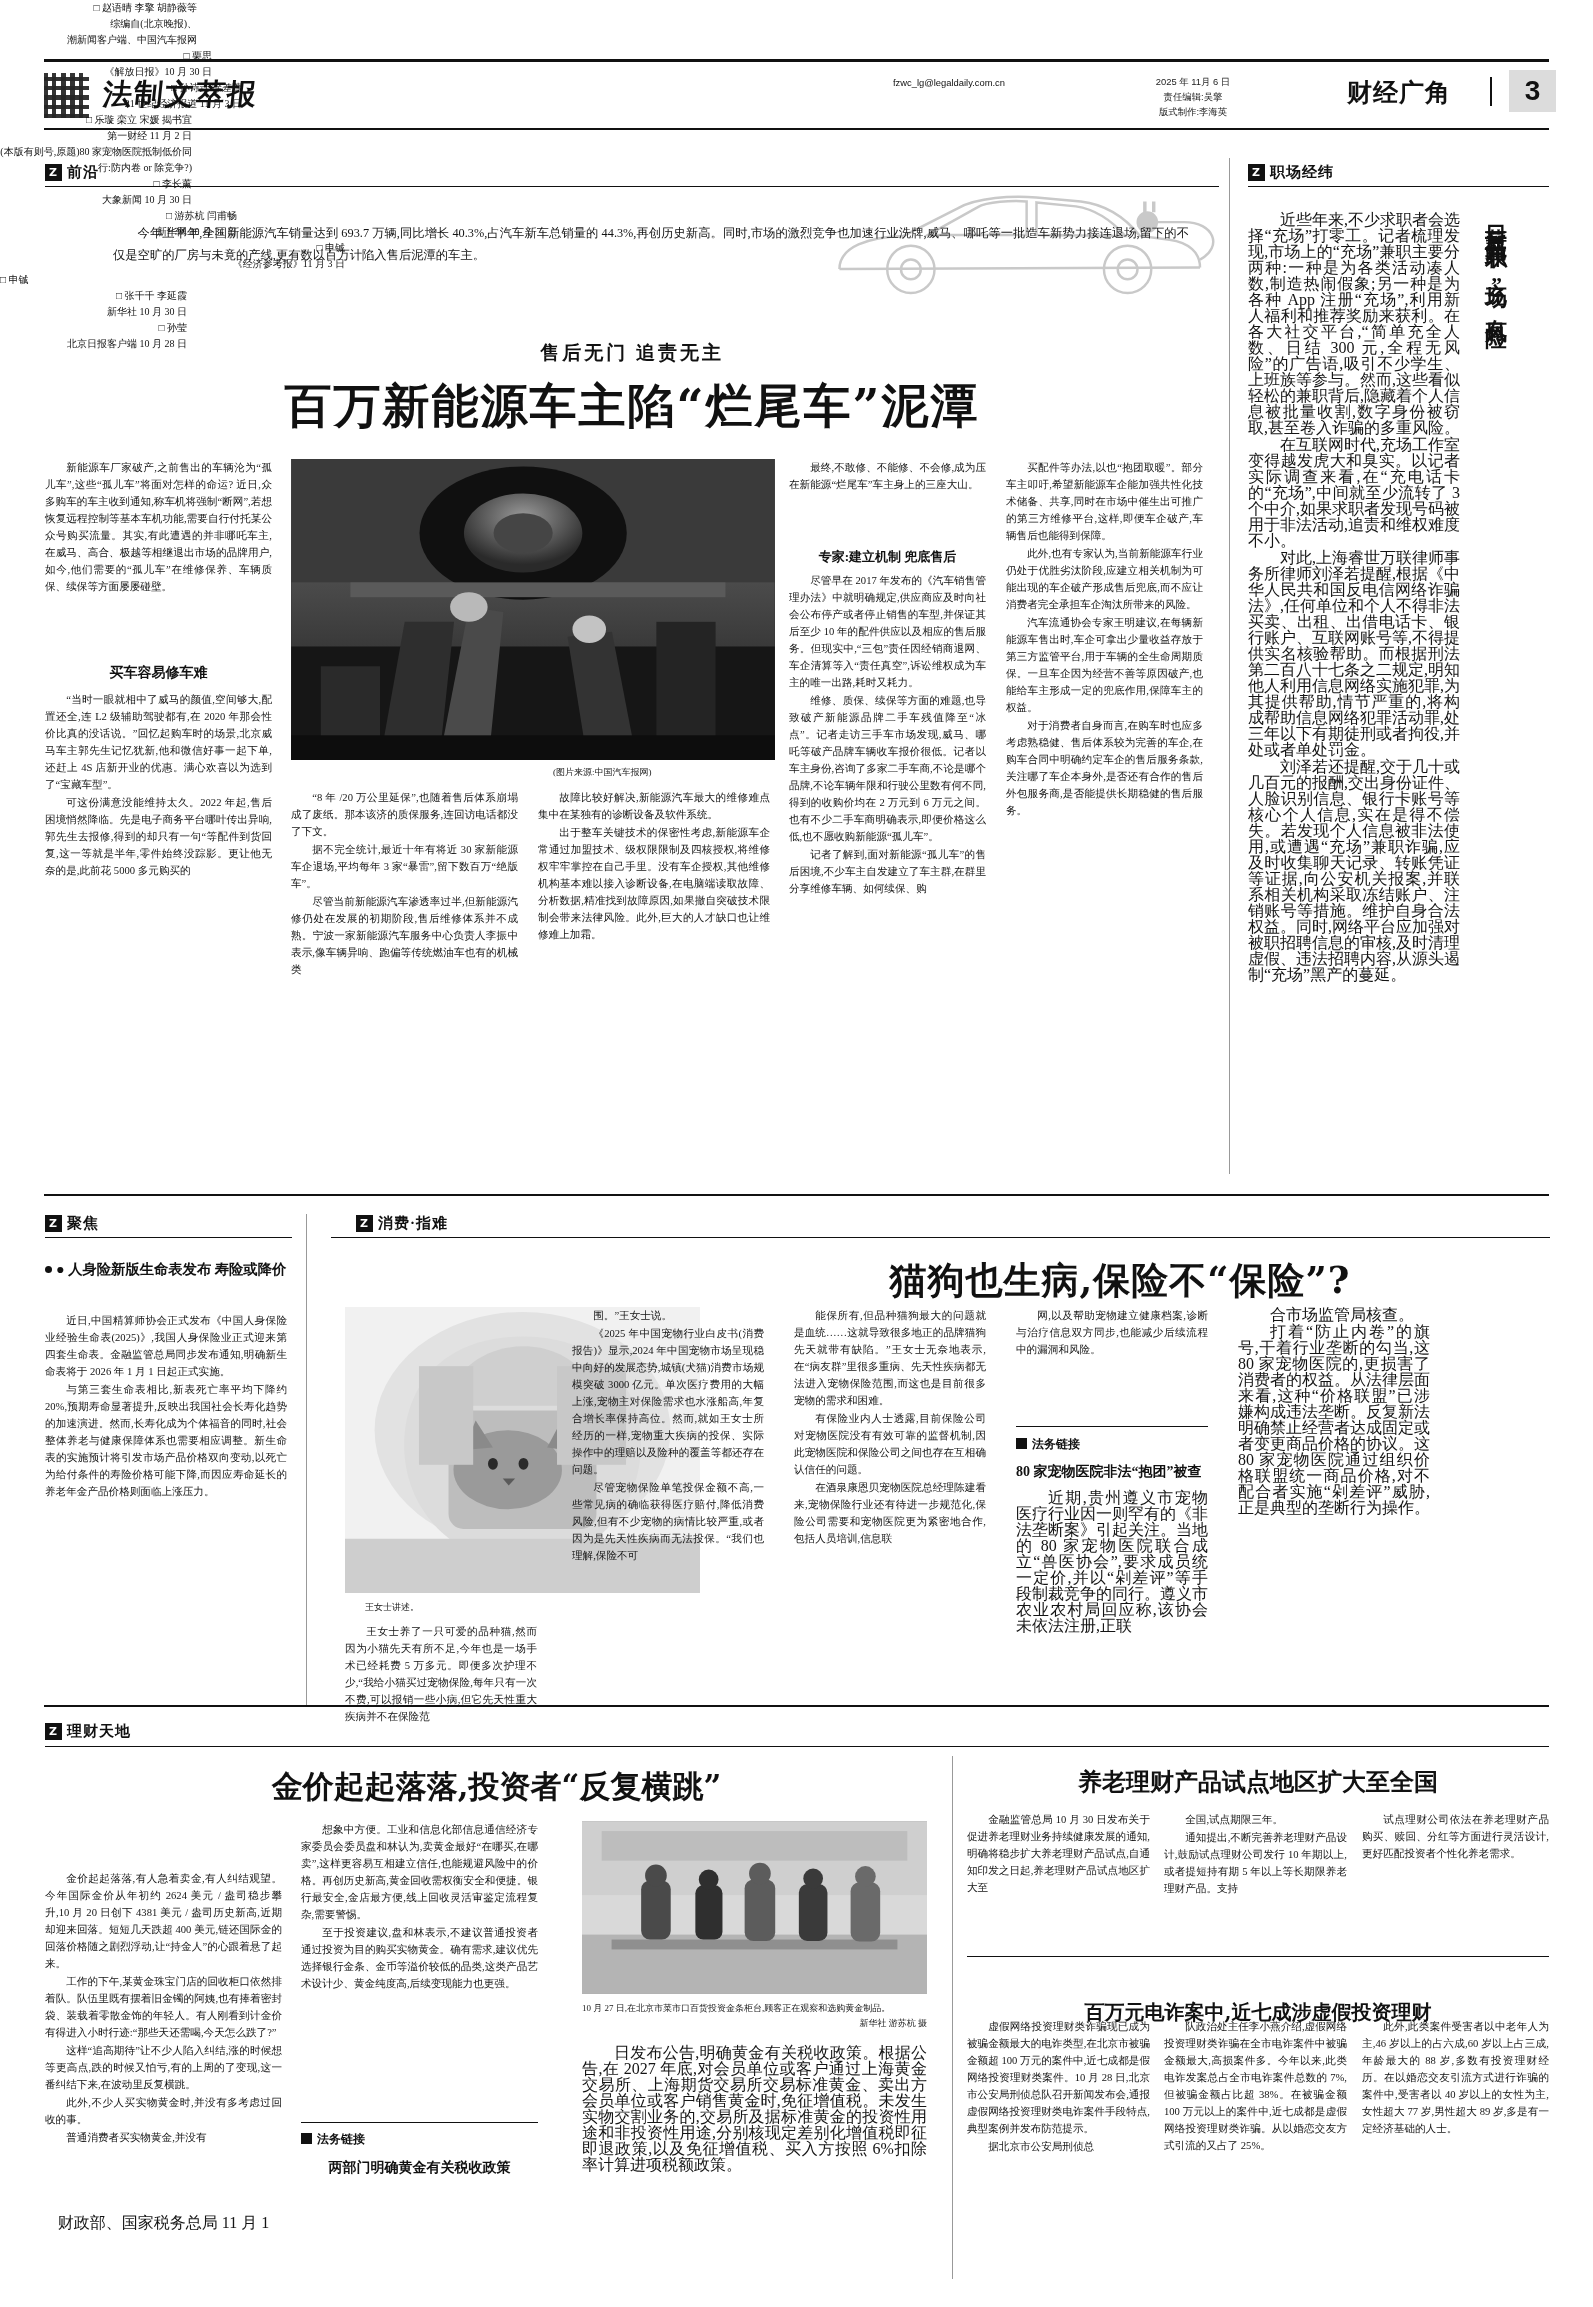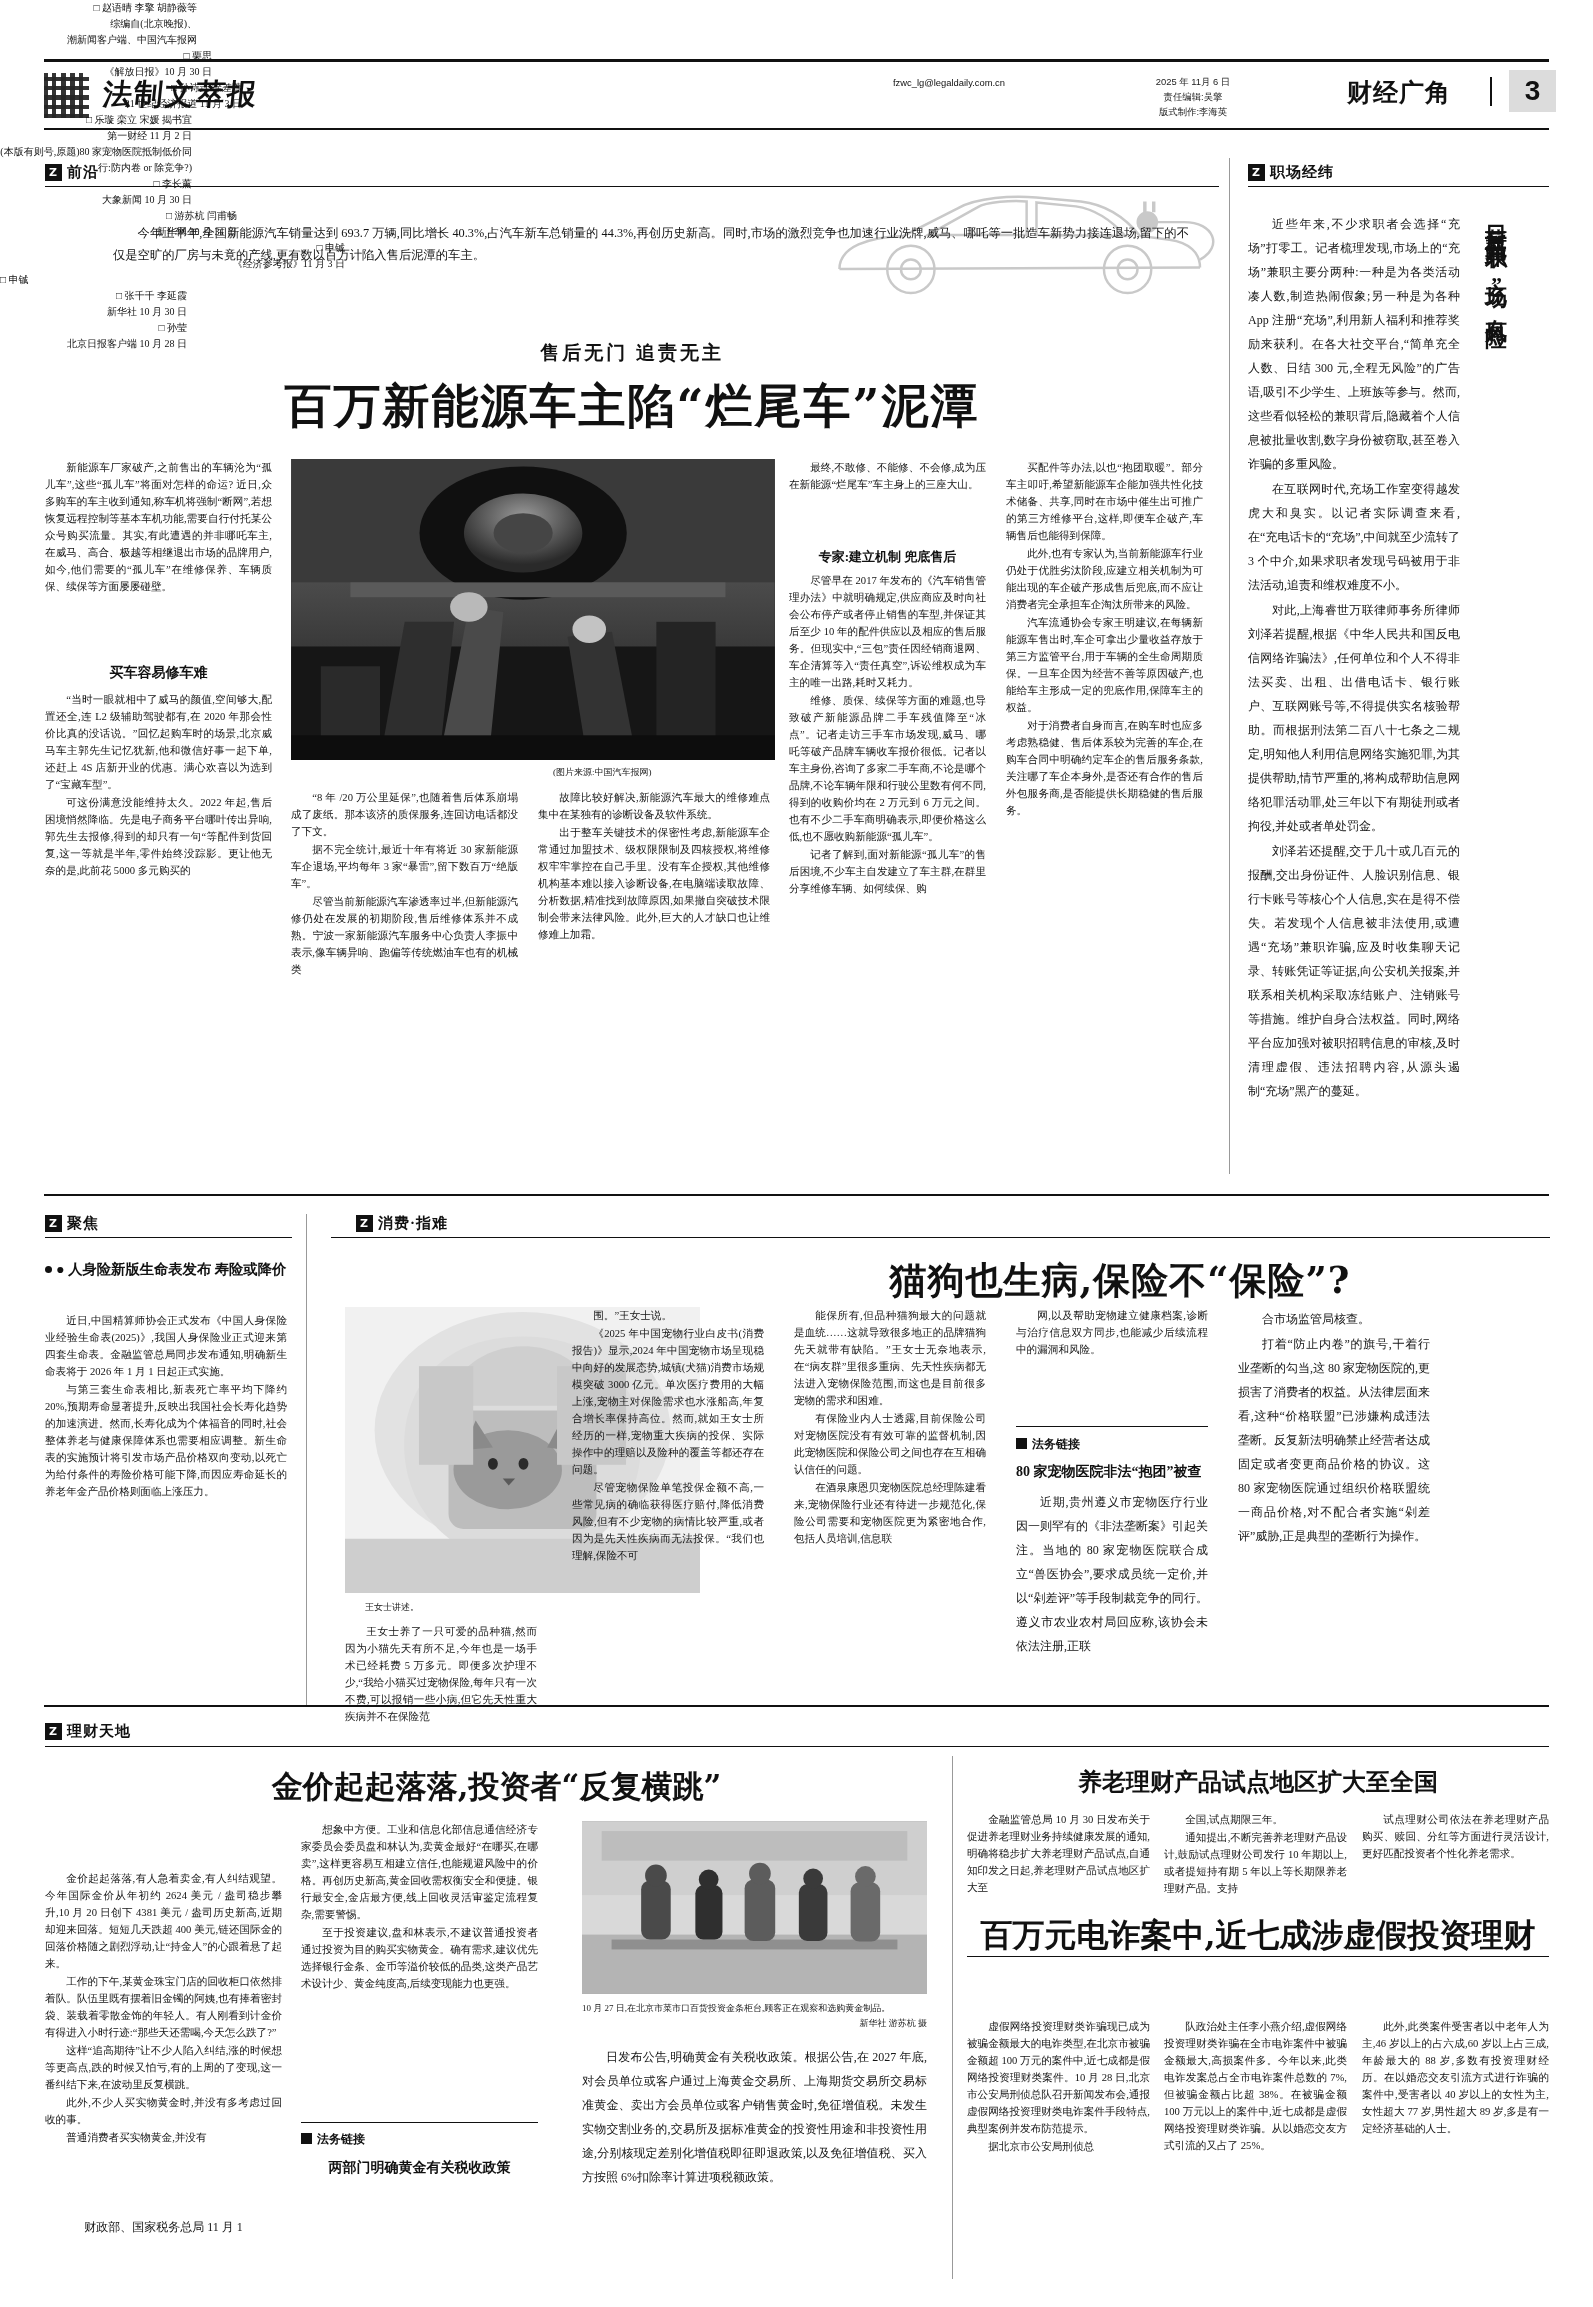--- a/index.html
+++ b/index.html
@@ -38,21 +38,21 @@
       font-family:"DejaVu Sans",sans-serif;}
 
   
   .hr{position:absolute;background:#111;}
   .vr{position:absolute;background:#999;width:1px;}
 
   
   .col{position:absolute;font-size:10.6px;line-height:17px;text-align:justify;
       font-family:"Liberation Serif", serif;color:#141414;}
   .col p{margin:0 0 1px 0;text-indent:2em;}
-  .small{font-size:12px;line-height:24px;}
+  .small{font-size:16px;line-height:16px;}
   .byline{font-size:10px;text-align:right;line-height:16px;}
 
   
   .shoulder{position:absolute;text-align:center;font-size:19px;letter-spacing:3px;font-weight:bold;}
   .headline{position:absolute;text-align:center;font-weight:bold;font-family:"DejaVu Serif",serif;}
 
   
   .photo{position:absolute;background:#2b2b2b;overflow:hidden;}
   .cap{position:absolute;font-size:9px;color:#222;}
 
@@ -376,21 +376,21 @@
   <div class="col" style="left:1362px;top:1811px;width:187px;">
     <p>试点理财公司依法在养老理财产品购买、赎回、分红等方面进行灵活设计,更好匹配投资者个性化养老需求。</p>
   </div>
   <div class="byline" style="left:1362px;top:1902px;width:187px;">
     <div>□ 张千千 李延霞</div>
     <div>新华社 10 月 30 日</div>
   </div>
 
   <div class="hr" style="left:967px;top:1956px;width:582px;height:1px;"></div>
 
-  <div class="headline" style="left:967px;top:1914px;width:582px;font-size:32px;">百万元电诈案中,近七成涉虚假投资理财</div>
+  <div class="headline" style="left:967px;top:1999px;width:582px;font-size:20px;">百万元电诈案中,近七成涉虚假投资理财</div>
   <div class="col" style="left:967px;top:2018px;width:183px;">
     <p>虚假网络投资理财类诈骗现已成为被骗金额最大的电诈类型,在北京市被骗金额超 100 万元的案件中,近七成都是假网络投资理财类案件。10 月 28 日,北京市公安局刑侦总队召开新闻发布会,通报虚假网络投资理财类电诈案件手段特点,典型案例并发布防范提示。</p>
     <p>据北京市公安局刑侦总</p>
   </div>
   <div class="col" style="left:1164px;top:2018px;width:183px;">
     <p>队政治处主任李小燕介绍,虚假网络投资理财类诈骗在全市电诈案件中被骗金额最大,高损案件多。今年以来,此类电诈发案总占全市电诈案件总数的 7%,但被骗金额占比超 38%。在被骗金额 100 万元以上的案件中,近七成都是虚假网络投资理财类诈骗。从以婚恋交友方式引流的又占了 25%。</p>
   </div>
   <div class="col" style="left:1362px;top:2018px;width:187px;">
     <p>此外,此类案件受害者以中老年人为主,46 岁以上的占六成,60 岁以上占三成,年龄最大的 88 岁,多数有投资理财经历。在以婚恋交友引流方式进行诈骗的案件中,受害者以 40 岁以上的女性为主,女性超大 77 岁,男性超大 89 岁,多是有一定经济基础的人士。</p>
   </div>

